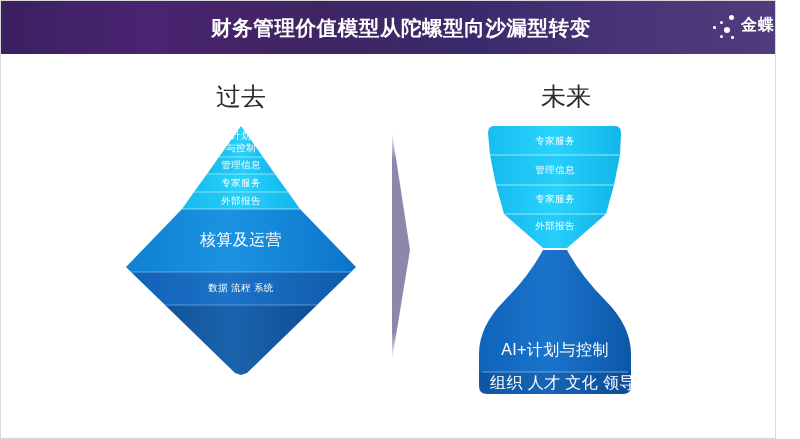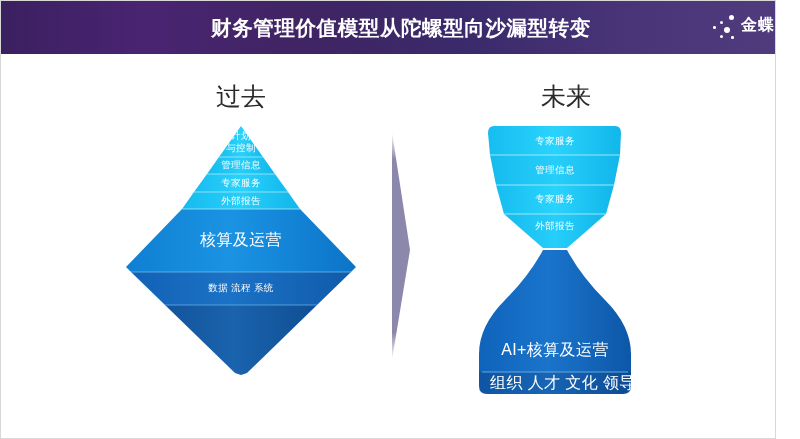--- a/index.html
+++ b/index.html
@@ -249,17 +249,17 @@
     <div class="band-label" style="left:200px; top:105px; width:80px;">管理信息</div>
     <div class="band-label" style="left:200px; top:123px; width:80px;">专家服务</div>
     <div class="band-label" style="left:200px; top:141px; width:80px;">外部报告</div>
     <div class="band-label big" style="left:190px; top:180px; width:100px;">核算及运营</div>
     <div class="band-label" style="left:185px; top:228px; width:110px;">数据 流程 系统</div>
 
     <div class="band-label" style="left:504px; top:81px; width:100px;">专家服务</div>
     <div class="band-label" style="left:504px; top:110px; width:100px;">管理信息</div>
     <div class="band-label" style="left:504px; top:139px; width:100px;">专家服务</div>
     <div class="band-label" style="left:504px; top:166px; width:100px;">外部报告</div>
-    <div class="band-label big" style="left:494px; top:290px; width:120px;">AI+核算及运营</div>
+    <div class="band-label big" style="left:494px; top:290px; width:120px;">AI+计划与控制</div>
     <div class="band-label big" style="left:489px; top:323px; width:130px;">组织 人才 文化 领导力</div>
 
   </div>
 </div>
 
 </body></html>

